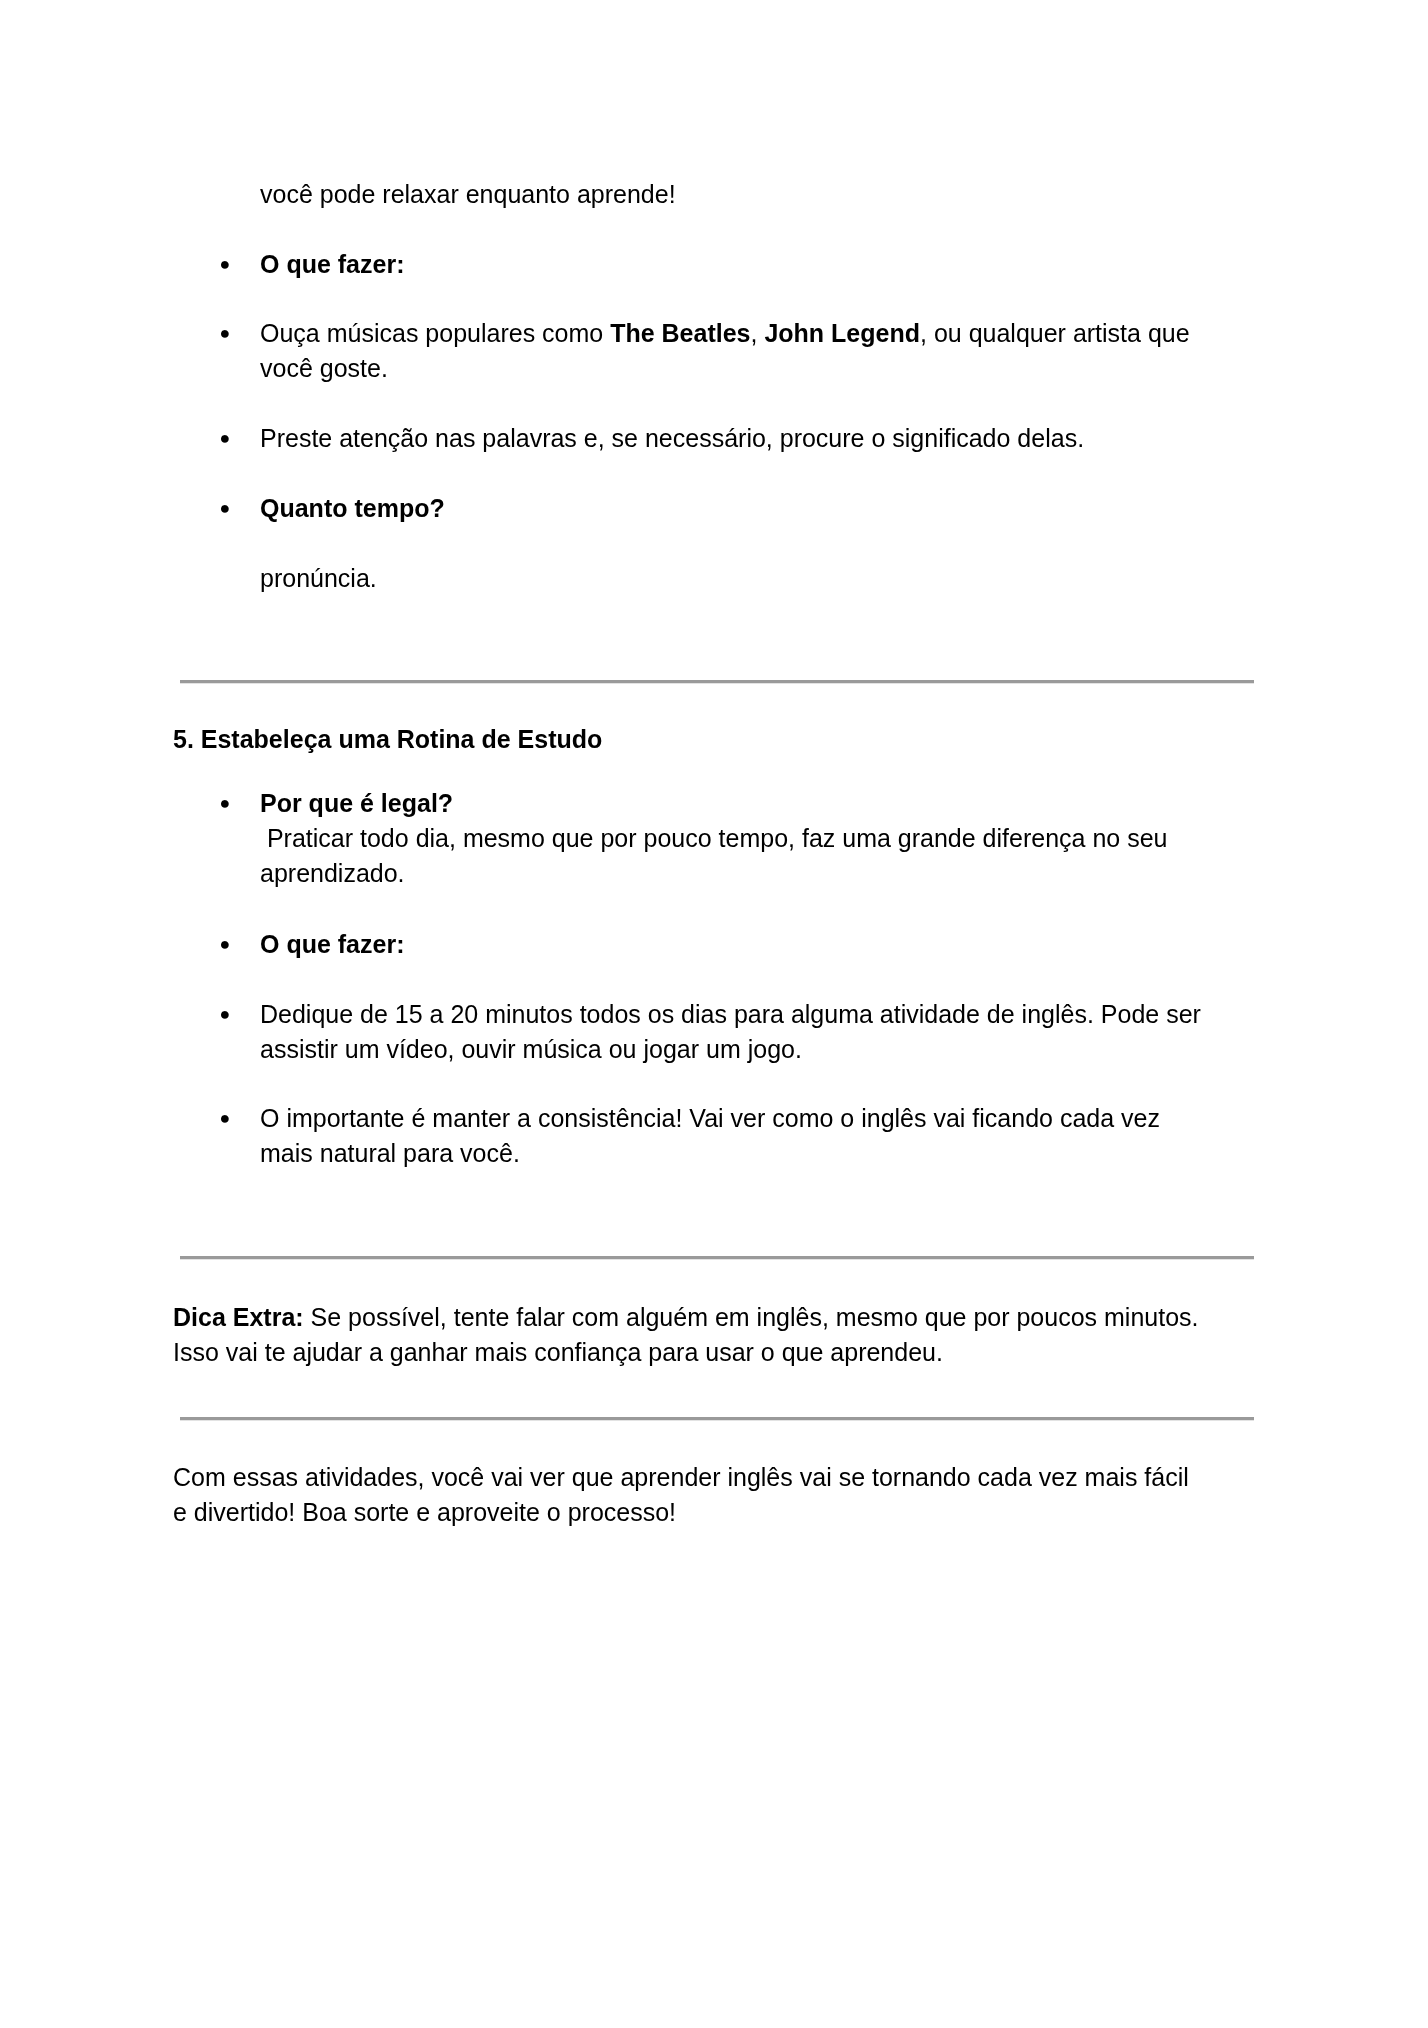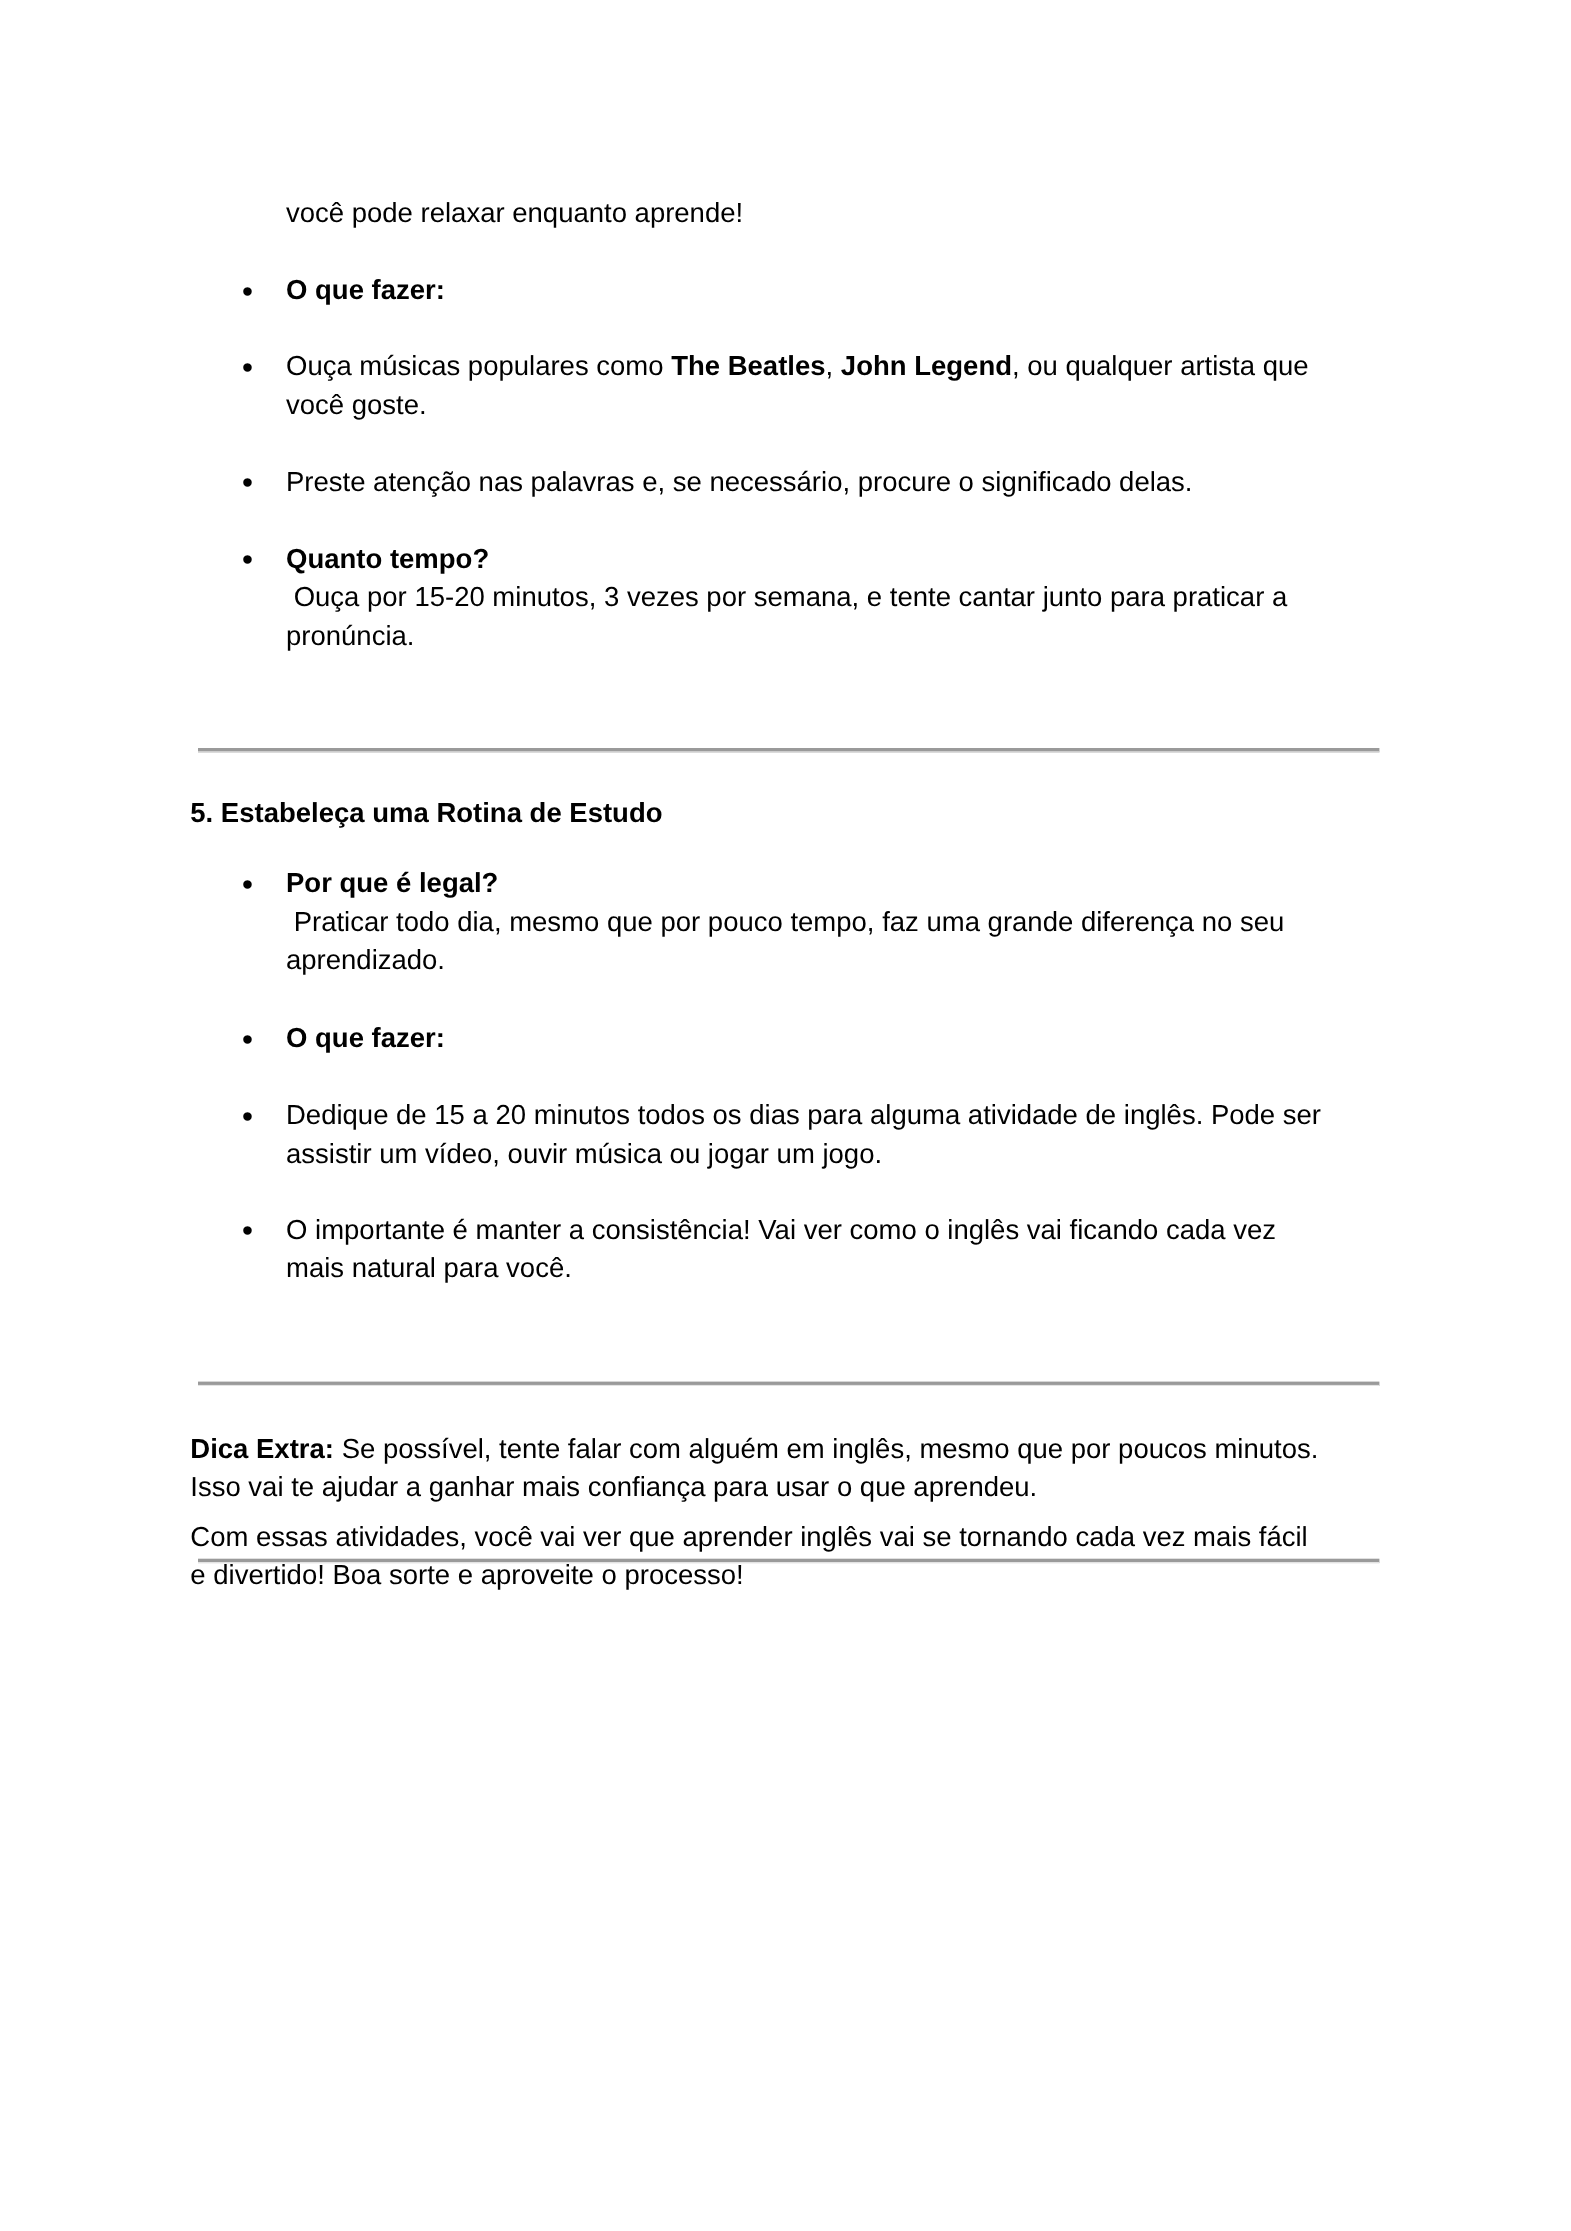--- a/index.html
+++ b/index.html
@@ -38,21 +38,21 @@
 
   <div class="bullet-row" style="top:421px;">
     <span class="bullet">●</span>
     <span class="btext">Preste atenção nas palavras e, se necessário, procure o significado delas.</span>
   </div>
 
   <div class="bullet-row" style="top:491px;">
     <span class="bullet">●</span>
     <span class="btext">
       <b>Quanto tempo?</b><br>
-      <span style="white-space:pre;"> Ouça por 15-20 minutos, 3 vezes por semana, e tente cantar junto para praticar a</span><br>
+      <br>
       <span>pronúncia.</span>
     </span>
   </div>
 
   <div class="hr" style="top:680px;"></div>
 
   <div class="p" style="left:173px; top:722px; font-weight:bold;">5. Estabeleça uma Rotina de Estudo</div>
 
   <div class="bullet-row" style="top:786px;">
     <span class="bullet">●</span>
@@ -86,18 +86,18 @@
 
   <div class="hr" style="top:1256px;"></div>
 
   <div class="p" style="left:173px; top:1300px; width:1100px;">
     <b>Dica Extra:</b><span style="white-space:pre;margin-top:43px;"> Se possível, tente falar com alguém em inglês, mesmo que por poucos minutos.</span><br>
     <span>Isso vai te ajudar a ganhar mais confiança para usar o que aprendeu.</span>
   </div>
 
   <div class="hr" style="top:1417px;"></div>
 
-  <div class="p" style="left:173px; top:1380px; width:1100px;">
+  <div class="p" style="left:173px; top:1460px; width:1100px;">
     <span>Com essas atividades, você vai ver que aprender inglês vai se tornando cada vez mais fácil</span><br>
     <span>e divertido! Boa sorte e aproveite o processo!</span>
   </div>
 
 </div>
 
 </body></html>

